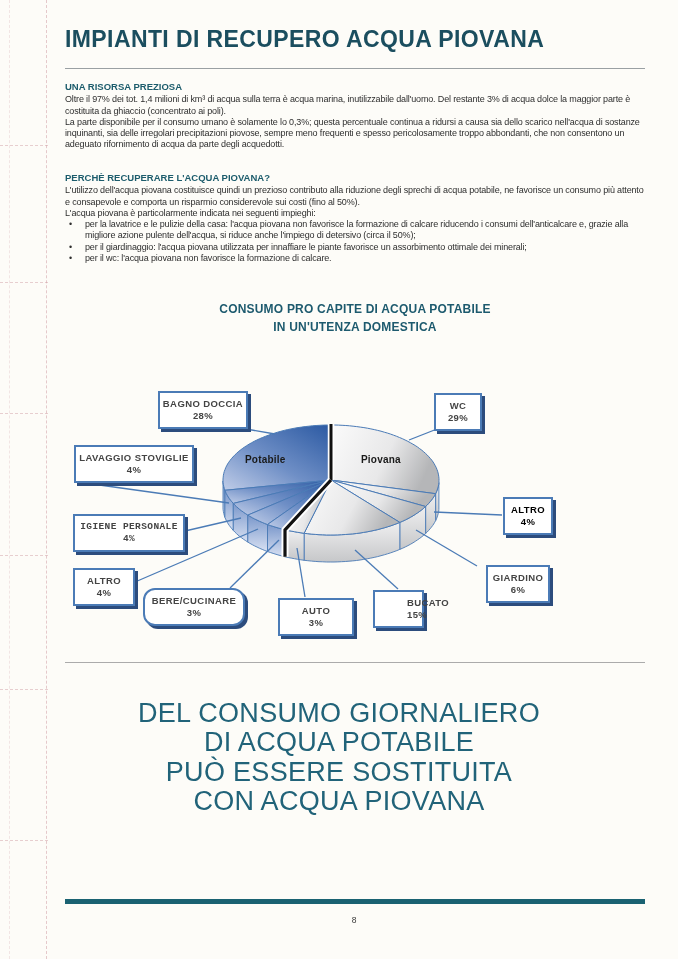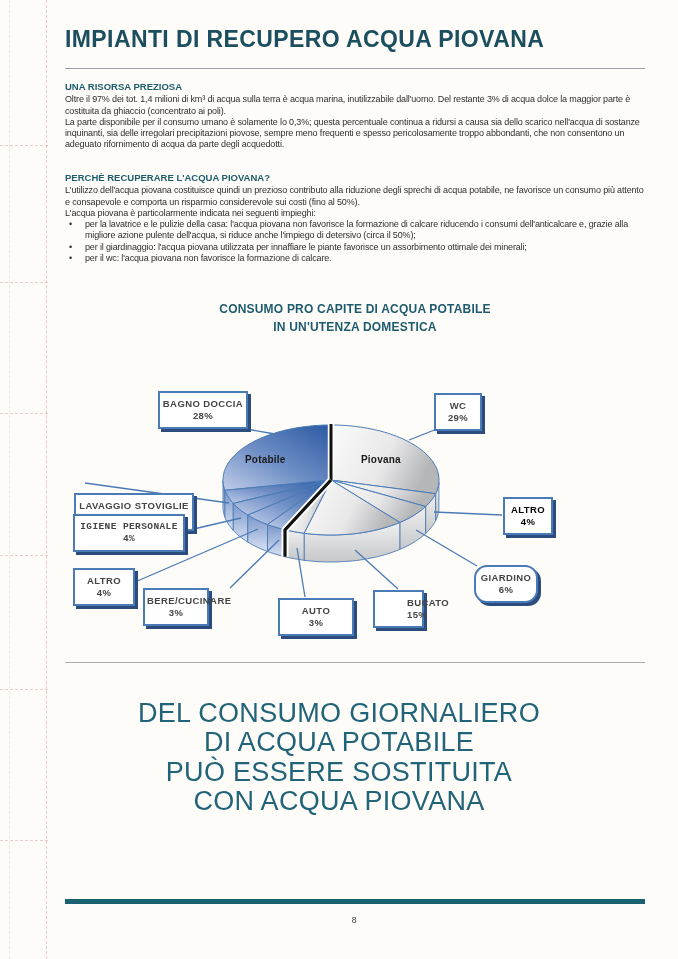--- a/index.html
+++ b/index.html
@@ -163,41 +163,41 @@
     <div class="group-label" style="left:301px;top:71px;width:60px;">Piovana</div>
 
   <div class="callout" style="left: 98px; top: 8px; width: 90px;">
         <div>BAGNO DOCCIA</div>
         <div>28%</div>
       </div>
       <div class="callout" style="left: 374px; top: 10px; width: 48px;">
         <div>WC</div>
         <div>29%</div>
       </div>
-      <div class="callout" style="left: 14px; top: 62px; width: 120px; margin-top: 48px;">
+      <div class="callout" style="left: 14px; top: 62px; width: 120px;">
         <div>LAVAGGIO STOVIGLIE</div>
         <div>4%</div>
       </div>
       <div class="callout" style="left: 13px; top: 131px; width: 112px; font-family: Liberation Mono, monospace;">
         <div>IGIENE PERSONALE</div>
         <div>4%</div>
       </div>
       <div class="callout heavy" style="left: 443px; top: 114px; width: 50px;">
         <div>ALTRO</div>
         <div>4%</div>
       </div>
       <div class="callout" style="left: 13px; top: 185px; width: 62px;">
         <div>ALTRO</div>
         <div>4%</div>
       </div>
-      <div class="callout" style="left: 414px; top: 182px; width: 64px; border-radius: 13px;">
+      <div class="callout" style="left: 426px; top: 182px; width: 64px;">
         <div>GIARDINO</div>
         <div>6%</div>
       </div>
-      <div class="callout" style="left: 83px; top: 205px; width: 66px;">
+      <div class="callout" style="left: 83px; top: 205px; width: 102px; border-radius: 12px;">
         <div>BERE/CUCINARE</div>
         <div>3%</div>
       </div>
       <div class="callout" style="left: 313px; top: 207px; width: 51px; padding-left: 32px;">
         <div>BUCATO</div>
         <div>15%</div>
       </div>
       <div class="callout" style="left: 218px; top: 215px; width: 76px;">
         <div>AUTO</div>
         <div>3%</div>

